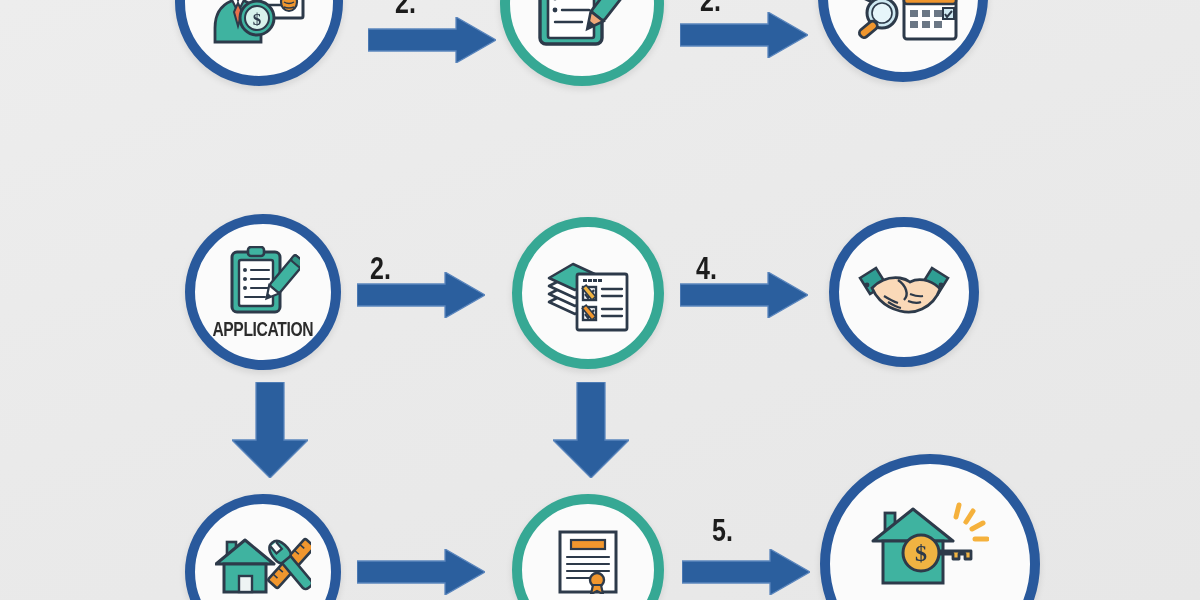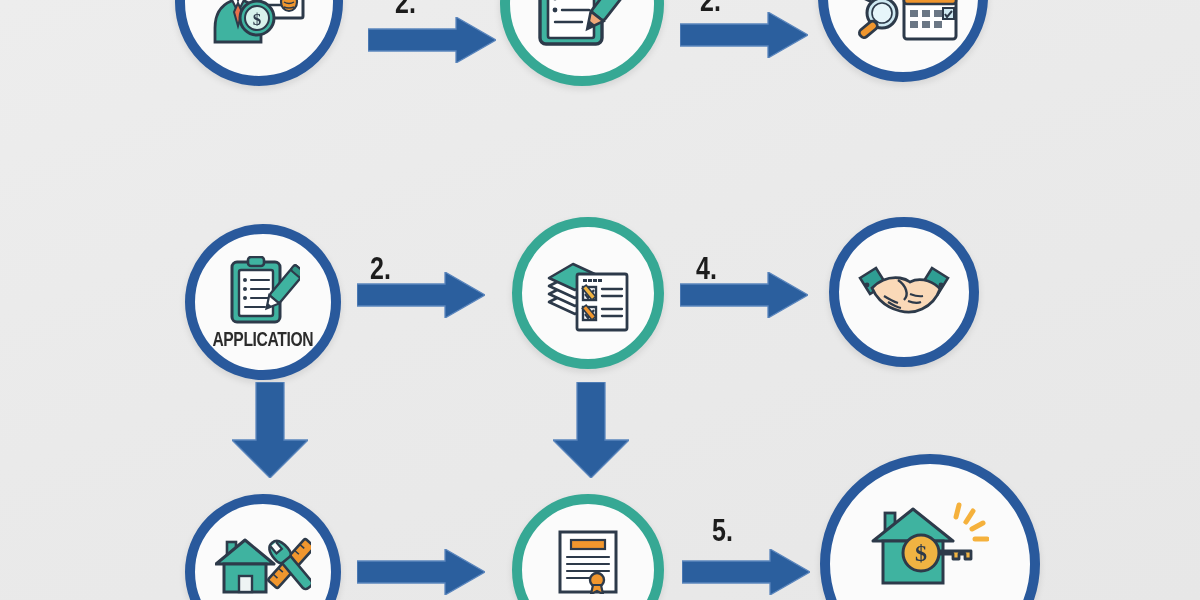--- a/index.html
+++ b/index.html
@@ -186,21 +186,21 @@
           <rect x="68" y="80" width="8" height="7"></rect>
             <rect x="80" y="80" width="8" height="7"></rect>
           <rect x="92" y="80" width="8" height="7"></rect>
         </g>
         <rect x="101" y="67" width="11" height="11" fill="#cfe9f2" stroke="#2d3a4a" stroke-width="2"></rect>
         <path d="M103 73 l2 3 l5 -6" fill="none" stroke="#2d3a4a" stroke-width="2"></path>
       </svg>
     </span>
   </div>
 
-  <div class="node blue" style="left:185px; top:224px; width:156px; height:156px;align-items:center;">
+  <div class="node blue" style="left:185px; top:214px; width:156px; height:156px;align-items:center;">
     <span class="art">
       <svg width="74" height="70" viewBox="0 0 74 70">
         <rect x="6" y="6" width="48" height="60" rx="5" fill="#3fb3a0" stroke="#2d3a4a" stroke-width="3"></rect>
         <rect x="13" y="14" width="34" height="46" rx="2" fill="#ffffff" stroke="#2d3a4a" stroke-width="2.4"></rect>
         <rect x="22" y="1" width="16" height="9" rx="3" fill="#3fb3a0" stroke="#2d3a4a" stroke-width="2.6"></rect>
         <circle cx="19" cy="24" r="2" fill="#2d3a4a"></circle>
         <circle cx="19" cy="33" r="2" fill="#2d3a4a"></circle>
         <circle cx="19" cy="42" r="2" fill="#2d3a4a"></circle>
         <g stroke="#2d3a4a" stroke-width="2.1" stroke-linecap="round">
           <line x1="25" y1="24" x2="43" y2="24"></line>

